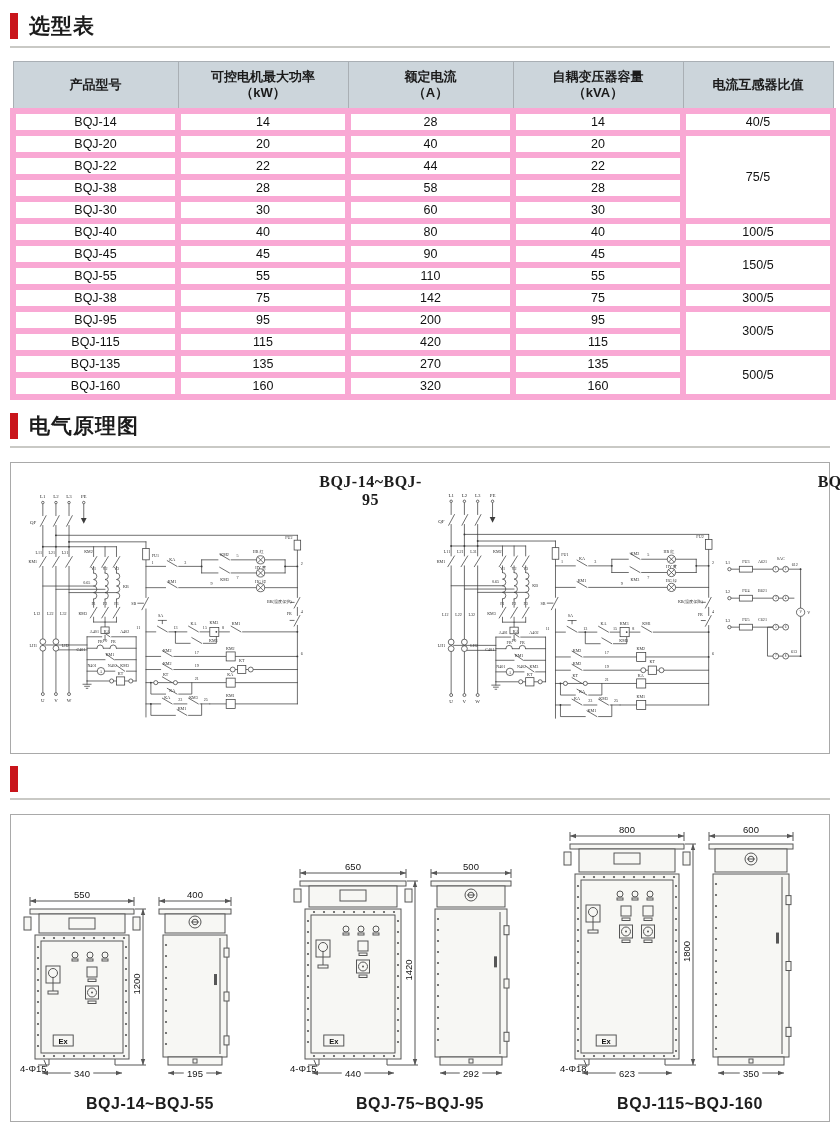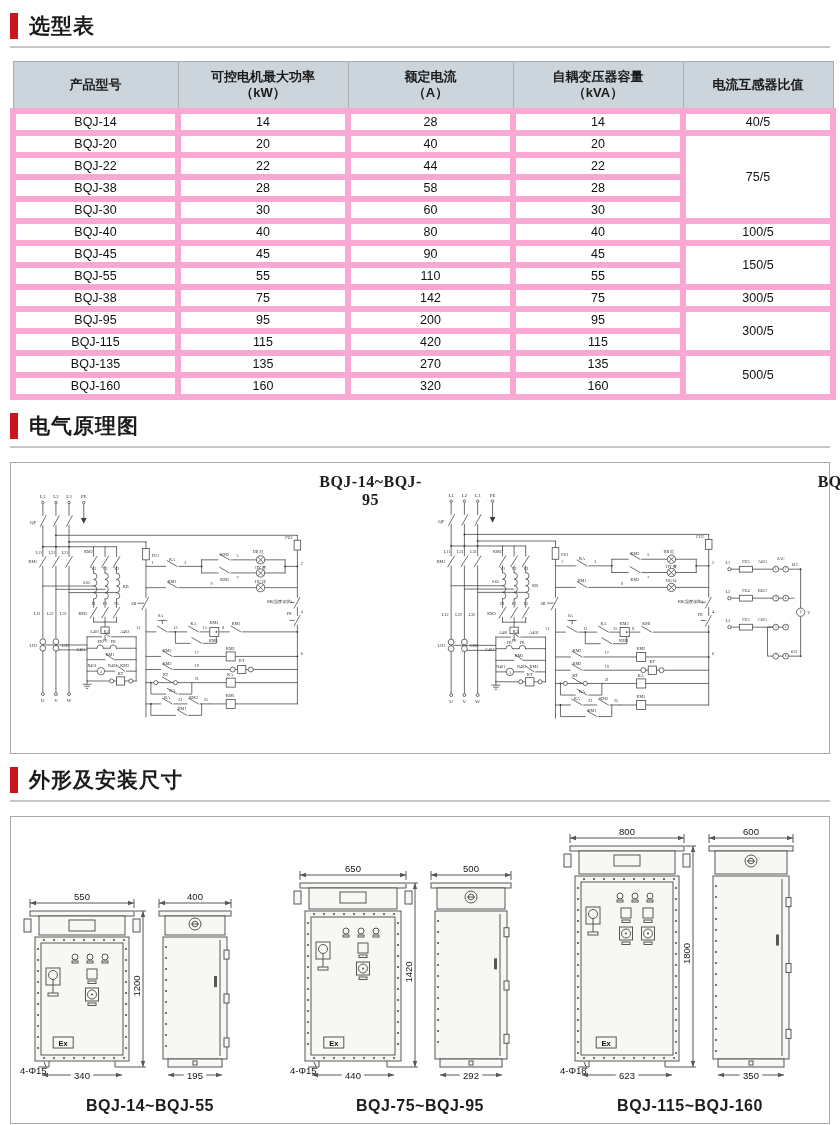--- a/index.html
+++ b/index.html
@@ -421,21 +421,20 @@
           <text class="t5" x="464" y="154">V</text>
         </g>
       </svg>
       <div class="schem-cap">BQJ-115~BQJ-160</div>
     </div>
   </div>
 </div>
 
 <div class="sec">
   <div class="bar"></div>
-  <div class="sec-title">外形及安装尺寸</div>
 </div>
 <div class="sec-underline"></div>
 
 <div class="panel">
   <div class="cab-row">
     <div class="cab-group">
       <svg id="cab0" width="262" height="272" viewBox="0 0 262 272">
           <rect class="cf" x="11" y="88" width="104" height="5"></rect>
           <rect class="cf" x="20" y="93" width="86" height="19"></rect>
           <rect class="cf" x="50" y="97" width="26" height="11"></rect>

